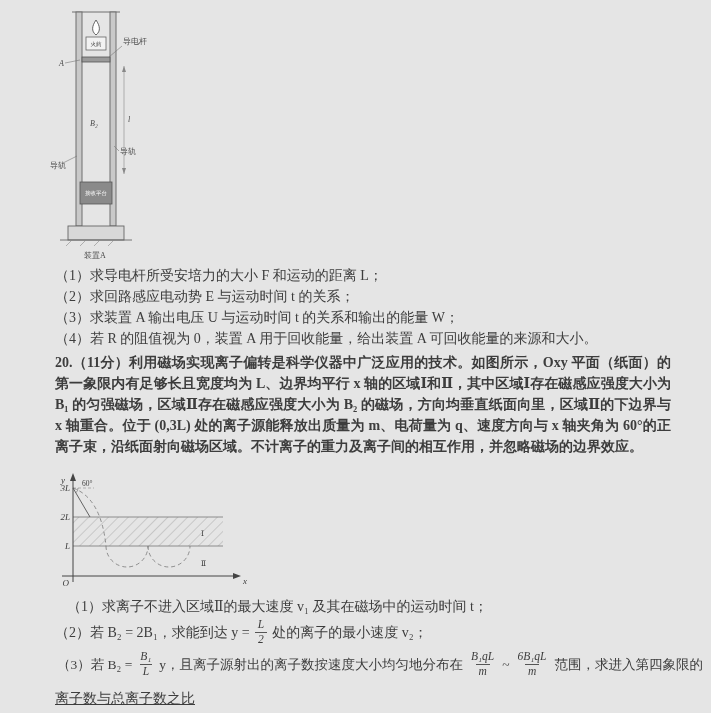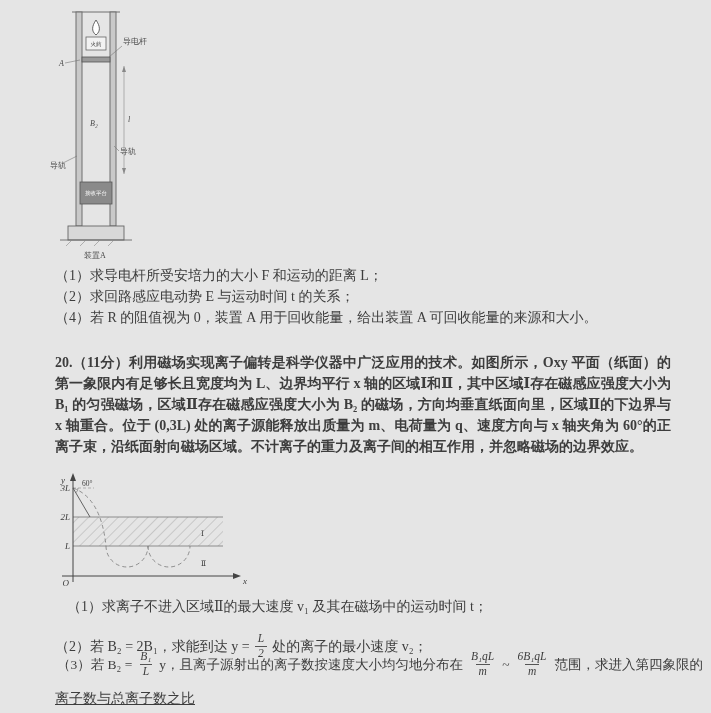--- a/index.html
+++ b/index.html
@@ -18,21 +18,21 @@
 
   .q19 { left:55px; top:265px; width:620px; }
   .q19 p { margin:0; }
 
   .q20intro { left:55px; top:352px; width:616px; text-align:justify;font-weight:bold; }
 
   .sub1 { left:55px; top:596px; width:600px;margin-left:12px; }
 
   .fracline { display:flex; align-items:center; white-space:nowrap; }
   .fracline > span { white-space:nowrap; flex-shrink:0; }
-  .sub2 { left:55px; top:631px; height:30px; }
+  .sub2 { left:55px; top:617px; height:30px; }
   .sub3 { left:55px; top:647px; height:34px; width:650px; font-size:13.5px;justify-content:center; }
   .sub3cont { left:55px; top:688px; width:400px;text-decoration:underline; }
 
   .frac {
     display:inline-flex; flex-direction:column; align-items:center;
     margin:0 5px; font-size:11.5px; line-height:1.15; font-style:italic;
   }
   .frac .num { padding:0 3px; }
   .frac .den { border-top:1px solid #555; padding:0 3px; }
 
@@ -87,20 +87,21 @@
     <line x1="18" y1="242" x2="24" y2="236" stroke="#888" stroke-width="0.6"></line>
     <line x1="32" y1="242" x2="38" y2="236" stroke="#888" stroke-width="0.6"></line>
     <line x1="46" y1="242" x2="52" y2="236" stroke="#888" stroke-width="0.6"></line>
     <line x1="60" y1="242" x2="66" y2="236" stroke="#888" stroke-width="0.6"></line>
     <text class="flabel" x="36" y="254">装置A</text>
   </svg>
 
   <div class="abs q19">
     <p class="textline">（1）求导电杆所受安培力的大小 F 和运动的距离 L；</p>
     <p class="textline">（2）求回路感应电动势 E 与运动时间 t 的关系；</p>
+    <p class="textline">（3）求装置 A 输出电压 U 与运动时间 t 的关系和输出的能量 W；</p>
     <p class="textline">（4）若 R 的阻值视为 0，装置 A 用于回收能量，给出装置 A 可回收能量的来源和大小。</p>
   </div>
 
   <p class="abs textline q20intro">20.（11分）利用磁场实现离子偏转是科学仪器中广泛应用的技术。如图所示，Oxy 平面（纸面）的第一象限内有足够长且宽度均为 L、边界均平行 x 轴的区域Ⅰ和Ⅱ，其中区域Ⅰ存在磁感应强度大小为 B₁ 的匀强磁场，区域Ⅱ存在磁感应强度大小为 B₂ 的磁场，方向均垂直纸面向里，区域Ⅱ的下边界与 x 轴重合。位于 (0,3L) 处的离子源能释放出质量为 m、电荷量为 q、速度方向与 x 轴夹角为 60°的正离子束，沿纸面射向磁场区域。不计离子的重力及离子间的相互作用，并忽略磁场的边界效应。</p>
 
   <svg class="abs fig2" width="240" height="120" viewBox="0 0 240 120">
     <defs>
       <pattern id="hatchB" width="7" height="7" patternUnits="userSpaceOnUse" patternTransform="rotate(45)">
         <line x1="0" y1="0" x2="0" y2="7" stroke="#9a9a9a" stroke-width="0.8"></line>
       </pattern>

